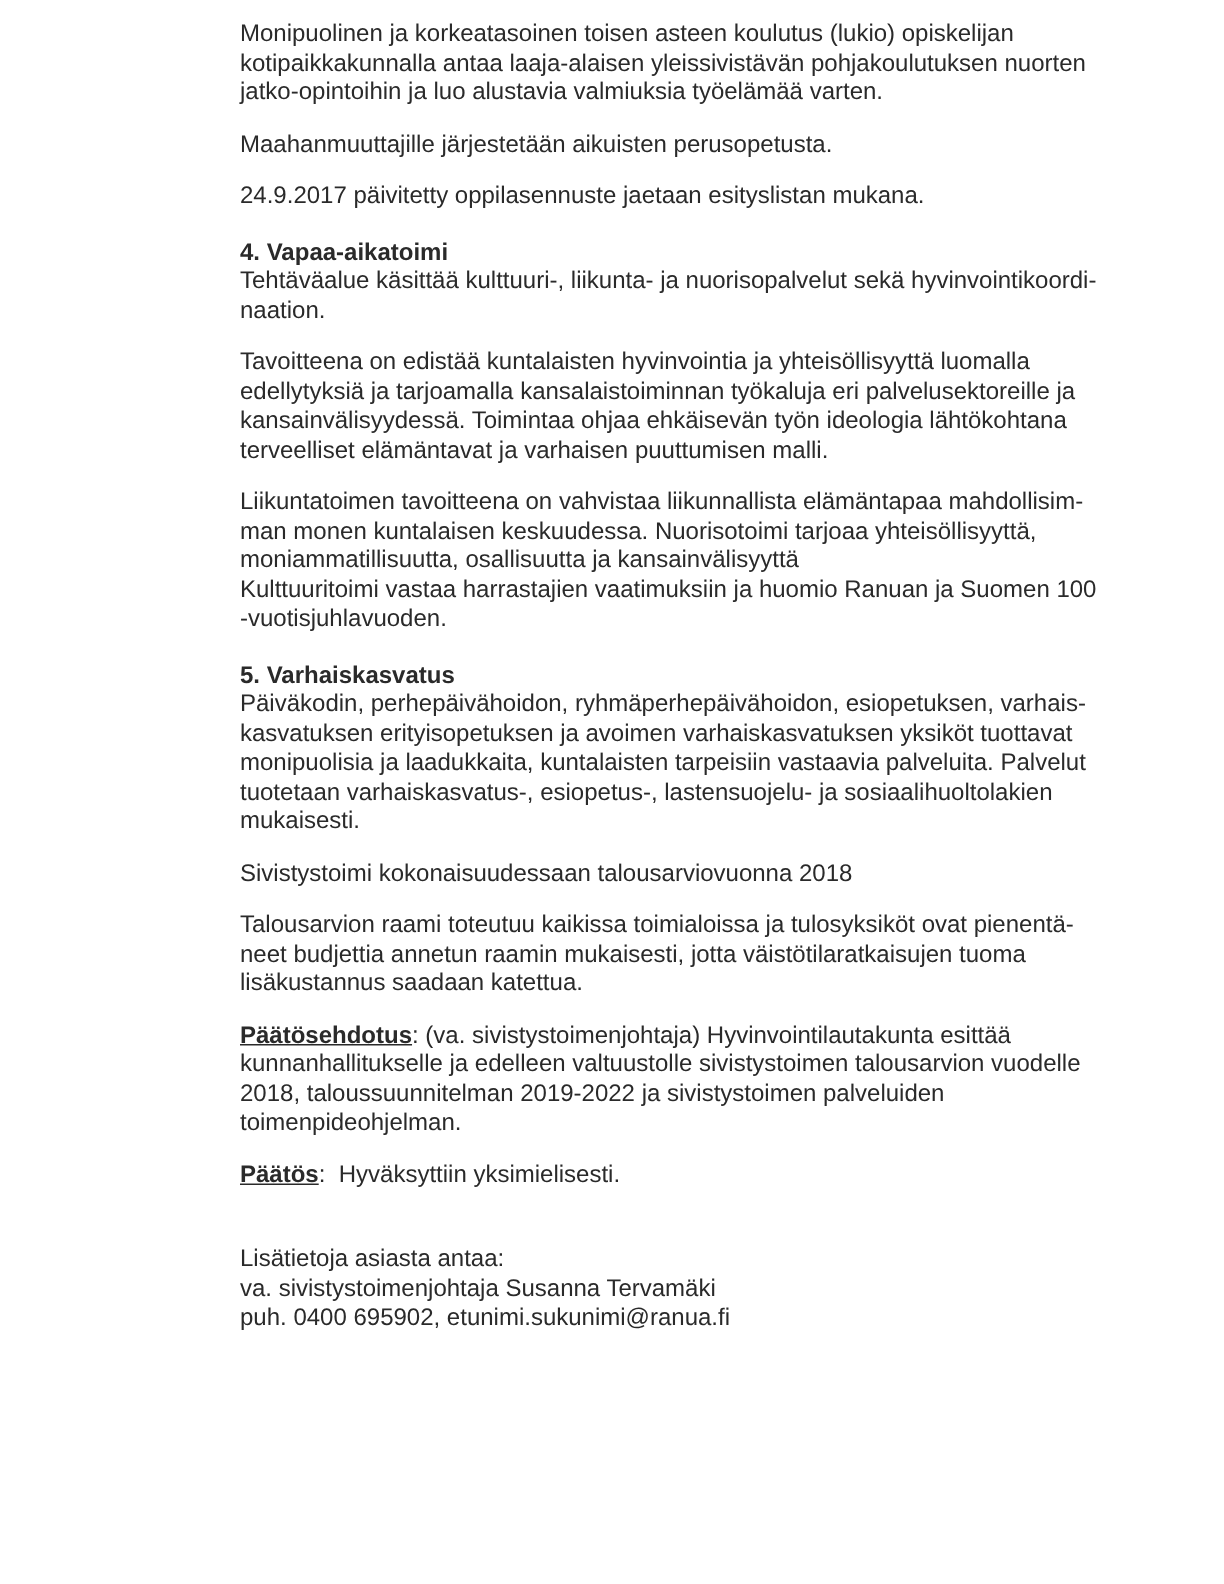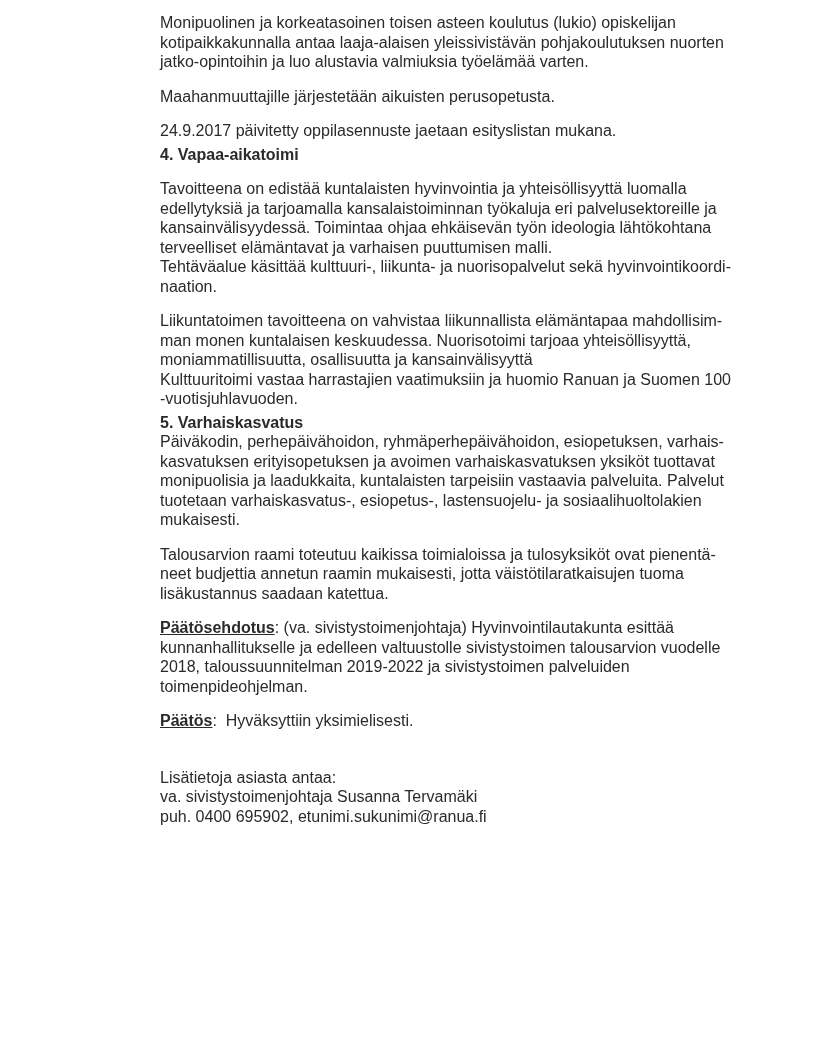--- a/index.html
+++ b/index.html
@@ -25,21 +25,21 @@
     line-height: 19.5px;
   }
   .para {
     margin: 15px 0 0 0;
     white-space: pre-line;
   }
   .para:first-child {
     margin-top: 0;
   }
   .section-heading {
-    margin: 4px 0 0 0;
+    margin: 18px 0 0 0;
     font-weight: 700;
     white-space: pre-line;
   }
   .tight {
     margin-top: 0;
   }
   .decision-label {
     font-weight: 700;
     text-decoration: underline;
   }
@@ -56,42 +56,43 @@
     <p class="para">Monipuolinen ja korkeatasoinen toisen asteen koulutus (lukio) opiskelijan
 kotipaikkakunnalla antaa laaja-alaisen yleissivistävän pohjakoulutuksen nuorten
 jatko-opintoihin ja luo alustavia valmiuksia työelämää varten.</p>
 
     <p class="para">Maahanmuuttajille järjestetään aikuisten perusopetusta.</p>
 
     <p class="para">24.9.2017 päivitetty oppilasennuste jaetaan esityslistan mukana.</p>
 
     <p class="section-heading">4. Vapaa-aikatoimi</p>
 
+    <p class="para tight">Tehtäväalue käsittää kulttuuri-, liikunta- ja nuorisopalvelut sekä hyvinvointikoordi-
+naation.</p>
+
     <p class="para">Tavoitteena on edistää kuntalaisten hyvinvointia ja yhteisöllisyyttä luomalla
 edellytyksiä ja tarjoamalla kansalaistoiminnan työkaluja eri palvelusektoreille ja
 kansainvälisyydessä. Toimintaa ohjaa ehkäisevän työn ideologia lähtökohtana
 terveelliset elämäntavat ja varhaisen puuttumisen malli.</p>
-
-    <p class="para tight">Tehtäväalue käsittää kulttuuri-, liikunta- ja nuorisopalvelut sekä hyvinvointikoordi-
-naation.</p>
 
     <p class="para">Liikuntatoimen tavoitteena on vahvistaa liikunnallista elämäntapaa mahdollisim-
 man monen kuntalaisen keskuudessa. Nuorisotoimi tarjoaa yhteisöllisyyttä,
 moniammatillisuutta, osallisuutta ja kansainvälisyyttä
 Kulttuuritoimi vastaa harrastajien vaatimuksiin ja huomio Ranuan ja Suomen 100
 -vuotisjuhlavuoden.</p>
 
     <p class="section-heading">5. Varhaiskasvatus</p>
 
     <p class="para tight">Päiväkodin, perhepäivähoidon, ryhmäperhepäivähoidon, esiopetuksen, varhais-
 kasvatuksen erityisopetuksen ja avoimen varhaiskasvatuksen yksiköt tuottavat
 monipuolisia ja laadukkaita, kuntalaisten tarpeisiin vastaavia palveluita. Palvelut
 tuotetaan varhaiskasvatus-, esiopetus-, lastensuojelu- ja sosiaalihuoltolakien
 mukaisesti.</p>
 
+    <p class="para">Sivistystoimi kokonaisuudessaan talousarviovuonna 2018</p>
 
     <p class="para">Talousarvion raami toteutuu kaikissa toimialoissa ja tulosyksiköt ovat pienentä-
 neet budjettia annetun raamin mukaisesti, jotta väistötilaratkaisujen tuoma
 lisäkustannus saadaan katettua.</p>
 
     <p class="para"><span class="decision-label">Päätösehdotus</span><span>: (va. sivistystoimenjohtaja) Hyvinvointilautakunta esittää
 kunnanhallitukselle ja edelleen valtuustolle sivistystoimen talousarvion vuodelle
 2018, taloussuunnitelman 2019-2022 ja sivistystoimen palveluiden
 toimenpideohjelman.</span></p>
 

